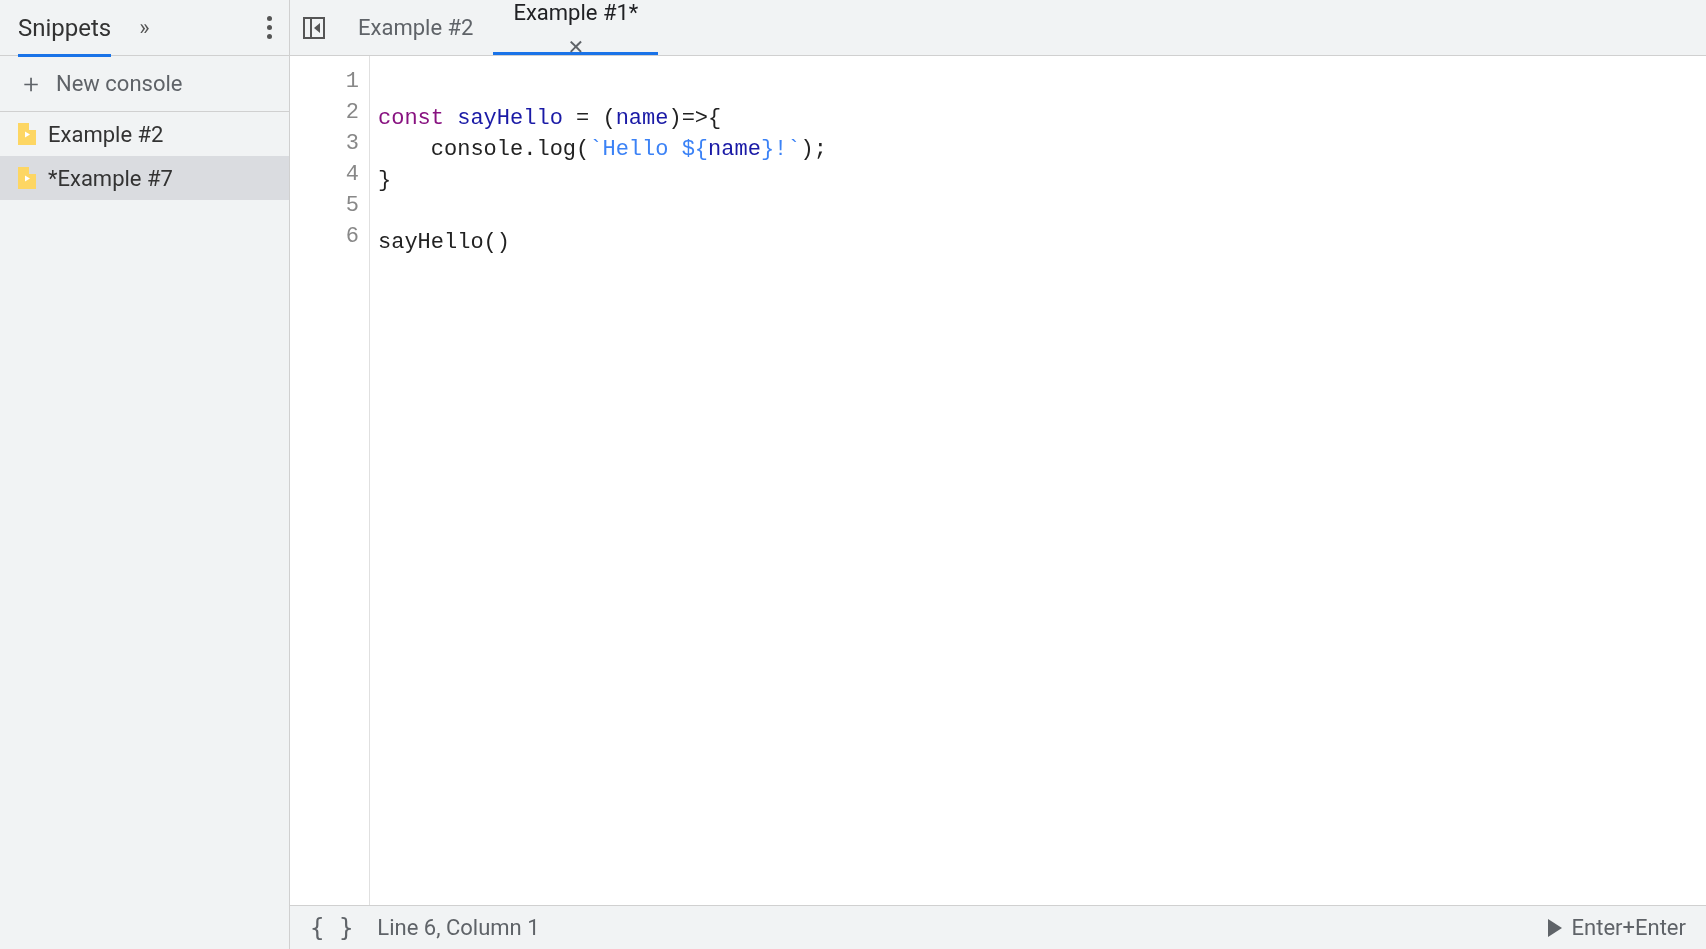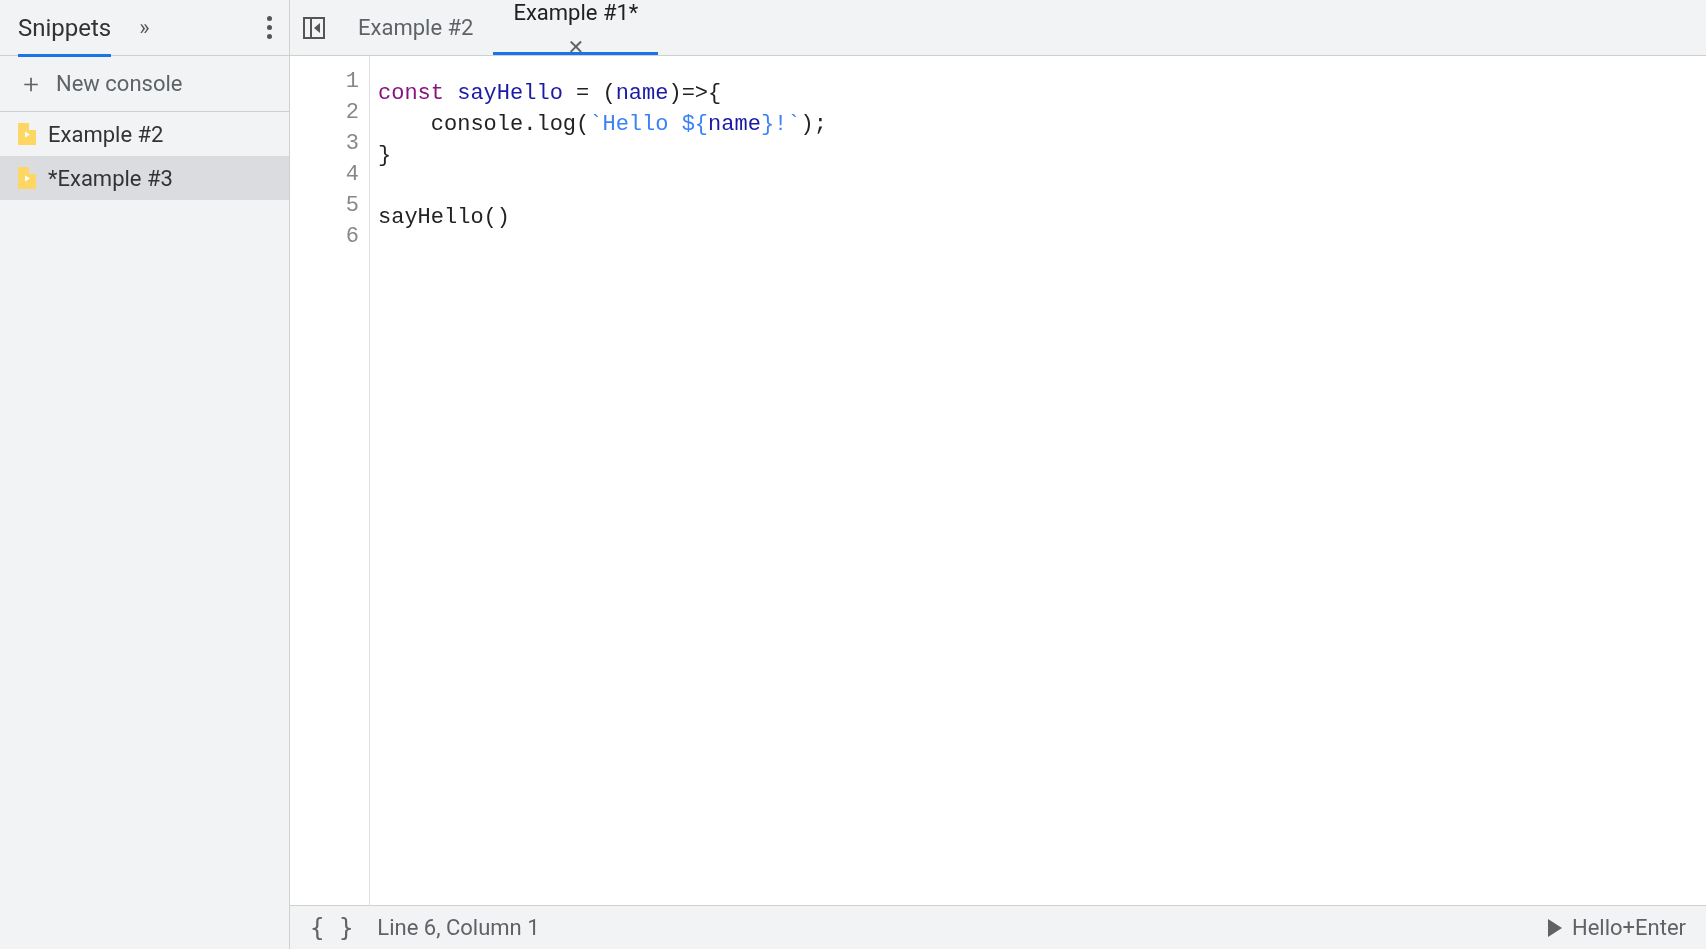--- a/index.html
+++ b/index.html
@@ -33,21 +33,21 @@
 .collapse-btn { width: 48px; display: flex; align-items: center; justify-content: center; cursor: pointer; }
 .collapse-icon { width: 22px; height: 22px; border: 2px solid #555; position: relative; }
 .collapse-icon::before { content: ""; position: absolute; left: 5px; top: -2px; bottom: -2px; width: 2px; background: #555; }
 .collapse-icon::after { content: ""; position: absolute; left: 9px; top: 50%; transform: translateY(-50%); width: 0; height: 0; border-right: 6px solid #555; border-top: 5px solid transparent; border-bottom: 5px solid transparent; }
 .tab { display: flex; align-items: center; padding: 0 20px; font-size: 22px; color: #5f6368; cursor: pointer; gap: 10px; }
 .tab.active { color: #202124; border-bottom: 3px solid #1a73e8; background: #fff0; flex-direction: column; }
 .tab-close { font-size: 20px; color: #5f6368; cursor: pointer; }
 
 .editor-wrap { flex: 1; display: flex; background: #fff; overflow: hidden; }
 .gutter { width: 80px; padding-top: 10px; text-align: right; color: #888; font-family: Consolas, "Courier New", monospace; font-size: 22px; line-height: 31px; border-right: 1px solid #e0e0e0; padding-right: 10px; user-select: none; }
-.code { flex: 1; padding: 22px 8px; font-family: Consolas, "Courier New", monospace; font-size: 22px; line-height: 31px; white-space: pre; color: #222; }
+.code { flex: 1; padding: 7px 8px; font-family: Consolas, "Courier New", monospace; font-size: 22px; line-height: 31px; white-space: pre; color: #222; margin-top: 40px; }
 .kw { color: #881280; }
 .str { color: #3b82f6; }
 .var { color: #1a1aa6; }
 .punct { color: #222; }
 
 .statusbar { height: 44px; border-top: 1px solid #d0d0d0; background: #f1f3f4; display: flex; align-items: center; padding: 0 20px; font-size: 22px; color: #5f6368; gap: 24px; }
 .braces-icon { font-family: Consolas, monospace; font-size: 24px; color: #5f6368; cursor: pointer; }
 .status-spacer { flex: 1; }
 .run-btn { display: flex; align-items: center; gap: 10px; cursor: pointer; }
 .play-icon { width: 0; height: 0; border-left: 14px solid #5f6368; border-top: 9px solid transparent; border-bottom: 9px solid transparent; }
@@ -72,21 +72,21 @@
       <span class="plus-icon">＋</span>
       <span>New console</span>
     </div>
     <div class="snippet-list">
       <div class="snippet-item">
         <span class="file-icon"></span>
         <span>Example #2</span>
       </div>
       <div class="snippet-item selected">
         <span class="file-icon"></span>
-        <span>*Example #3</span>
+        <span>*Example #7</span>
       </div>
     </div>
   </aside>
 
   <section class="main">
     <div class="tab-bar">
       <div class="collapse-btn">
         <div class="collapse-icon"></div>
       </div>
       <div class="tab">
@@ -109,18 +109,18 @@
         </div>
       <div class="code" id="code"><div><span class="kw">const </span><span class="var">sayHello</span><span class="punct"> = (</span><span class="var">name</span><span class="punct">)=&gt;{</span></div><div><span class="punct">    console.log(</span><span class="str">`Hello ${</span><span class="var">name</span><span class="str">}!`</span><span class="punct">);</span></div><div><span class="punct">}</span></div><div>&nbsp;<span class="punct"></span></div><div><span class="punct">sayHello()</span></div><div>&nbsp;<span class="punct"></span></div></div>
     </div>
 
     <div class="statusbar">
       <span class="braces-icon">{ }</span>
       <span>Line 6, Column 1</span>
       <div class="status-spacer"></div>
       <div class="run-btn">
         <span class="play-icon"></span>
-        <span>Hello+Enter</span>
+        <span>Enter+Enter</span>
       </div>
     </div>
   </section>
 
 </div>
 
 </body></html>

